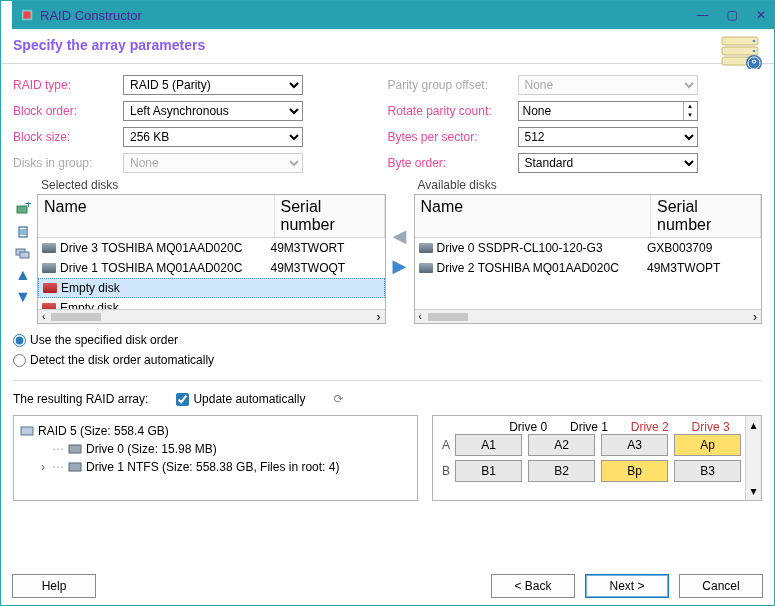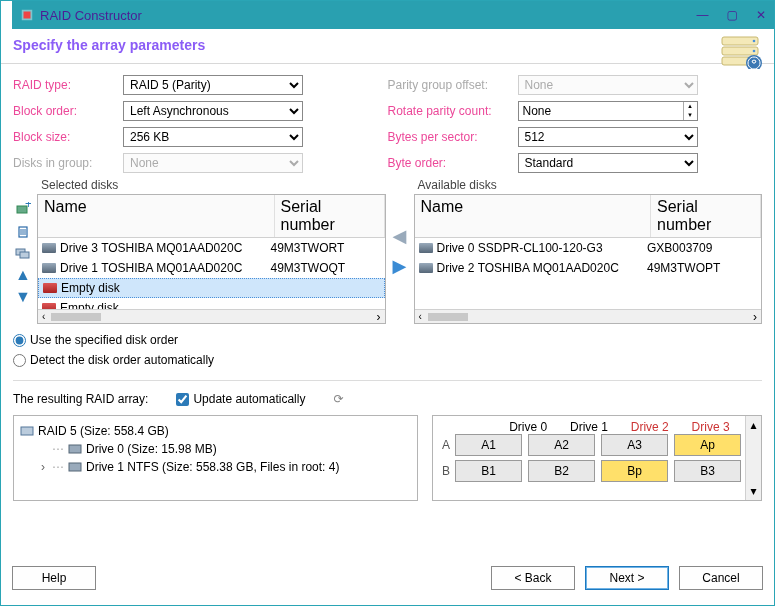--- a/index.html
+++ b/index.html
@@ -61,21 +61,21 @@
   .matrix { flex:1; display:flex; flex-direction:column; padding:4px 4px; }
   .mhead { display:flex; }
   .mhead div { flex:1; text-align:center; font-size:12px; }
   .mhead div.r { color:#c33; }
   .mrlabel { width:18px; display:flex; align-items:center; justify-content:center; color:#555; }
   .mrow { display:flex; gap:0; align-items:center; }
   .cells { flex:1; display:flex; gap:6px; }
   .cell { flex:1; height:22px; border:1px solid #9a9a9a; background:#e8e8e8; display:flex; align-items:center; justify-content:center; font-size:12px; }
   .cell.p { background:#ffe06a; }
   .vscroll { width:16px; background:#f0f0f0; border-left:1px solid #d0d0d0; display:flex; flex-direction:column; align-items:center; font-size:9px; padding:2px 0;}
-  .footer { position:absolute; bottom:16px; left:0; right:0; padding: 0 12px; display:flex; align-items:center; }
+  .footer { position:absolute; bottom:8px; left:0; right:0; padding: 0 12px; display:flex; align-items:center; }
   .btn { height:24px; min-width:84px; border:1px solid #888; background:#fefefe; padding:0 14px; cursor:pointer; }
   .btn.primary { border:1px solid #1c79c0; box-shadow: inset 0 0 0 1px #6fb3e6; color:#000; }
   .footer .right { margin-left:auto; display:flex; gap:10px; }
 </style>
 </head>
 <body>
 
 <div class="titlebar">
   <svg class="ticon" viewBox="0 0 16 16">
       <rect x="2" y="2" width="12" height="12" fill="#fff" opacity=".4"></rect>

